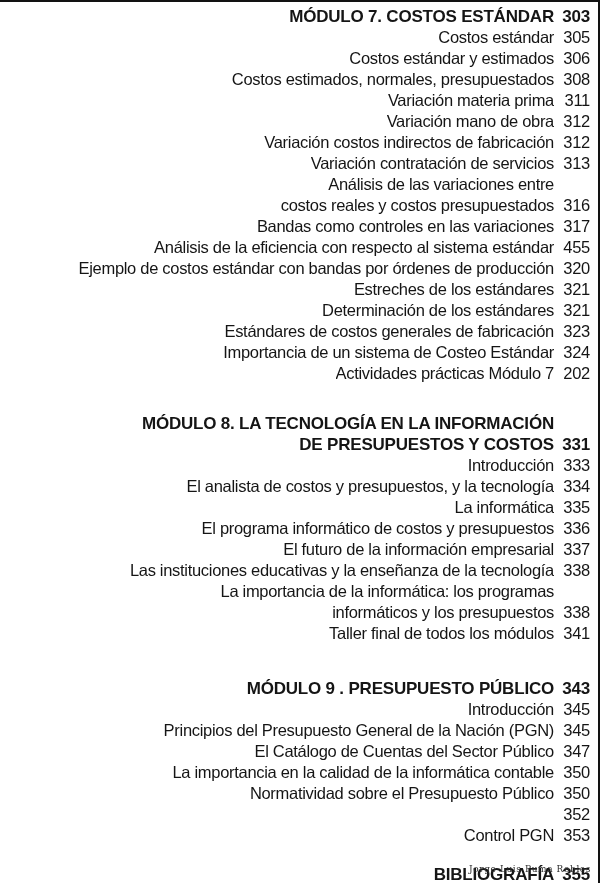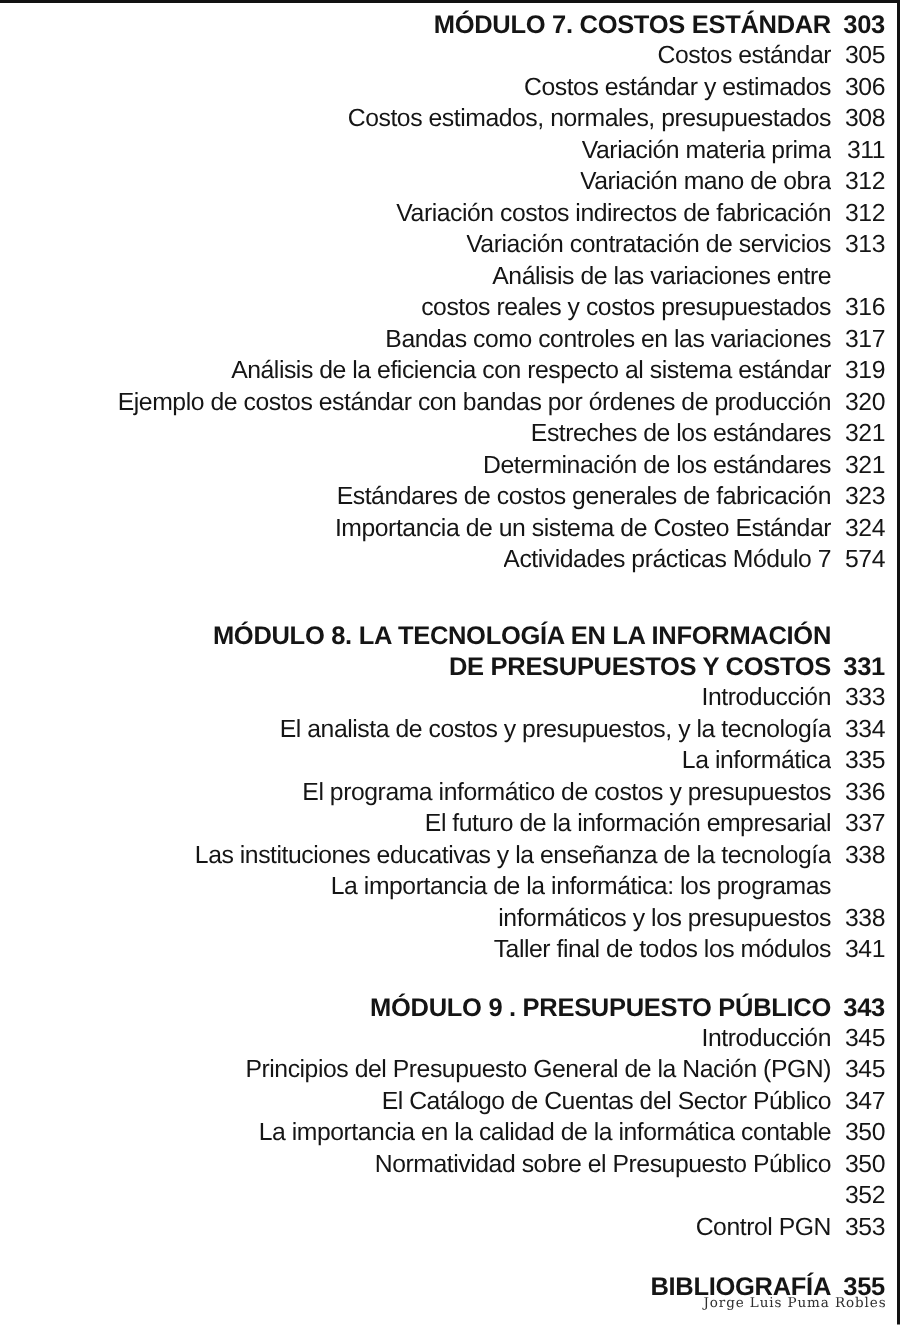--- a/index.html
+++ b/index.html
@@ -11,21 +11,21 @@
     position:relative;
     overflow:hidden;
   }
   .edge-top   { position:absolute; top:0; left:0; width:600px; height:2px; background:#121212; }
   .edge-right { position:absolute; top:0; right:0; width:2px; height:883px; background:#121212; }
 
   .toc { position:absolute; top:6px; left:8px; right:10px; }
 
   .section { }
   .section:nth-child(2) { margin-top:29px; }
-  .section:nth-child(3) { margin-top:17px; }
+  .section:nth-child(3) { margin-top:34px; }
   .section:nth-child(4) { margin-top:18px; }
 
   .row {
     display:flex; justify-content:flex-end; align-items:baseline;
     height:21px; line-height:21px;
     font-size:16.5px; letter-spacing:-0.3px;
     white-space:nowrap;
   }
   .row.heading { font-weight:bold; font-size:17px; letter-spacing:-0.2px; }
   .row .label { overflow:hidden; }
@@ -89,21 +89,21 @@
       <div class="row entry ind1">
         <span class="label">costos reales y costos presupuestados</span>
         <span class="page">316</span>
       </div>
       <div class="row entry ind1">
         <span class="label">Bandas como controles en las variaciones</span>
         <span class="page">317</span>
       </div>
       <div class="row entry ind0">
         <span class="label">Análisis de la eficiencia con respecto al sistema estándar</span>
-        <span class="page">319</span>
+        <span class="page">455</span>
       </div>
       <div class="row entry ind1">
         <span class="label">Ejemplo de costos estándar con bandas por órdenes de producción</span>
         <span class="page">320</span>
       </div>
       <div class="row entry ind1">
         <span class="label">Estreches de los estándares</span>
         <span class="page">321</span>
       </div>
       <div class="row entry ind0">
@@ -113,21 +113,21 @@
       <div class="row entry ind1">
         <span class="label">Estándares de costos generales de fabricación</span>
         <span class="page">323</span>
       </div>
       <div class="row entry ind0">
         <span class="label">Importancia de un sistema de Costeo Estándar</span>
         <span class="page">324</span>
       </div>
       <div class="row entry ind0">
         <span class="label">Actividades prácticas Módulo 7</span>
-        <span class="page">574</span>
+        <span class="page">202</span>
       </div>
     </div>
     <div class="section">
       <div class="row heading ind0">
         <span class="label">MÓDULO 8. LA TECNOLOGÍA EN LA INFORMACIÓN</span>
         <span class="page"></span>
       </div>
       <div class="row heading ind2">
         <span class="label">DE PRESUPUESTOS Y COSTOS</span>
         <span class="page">331</span>

